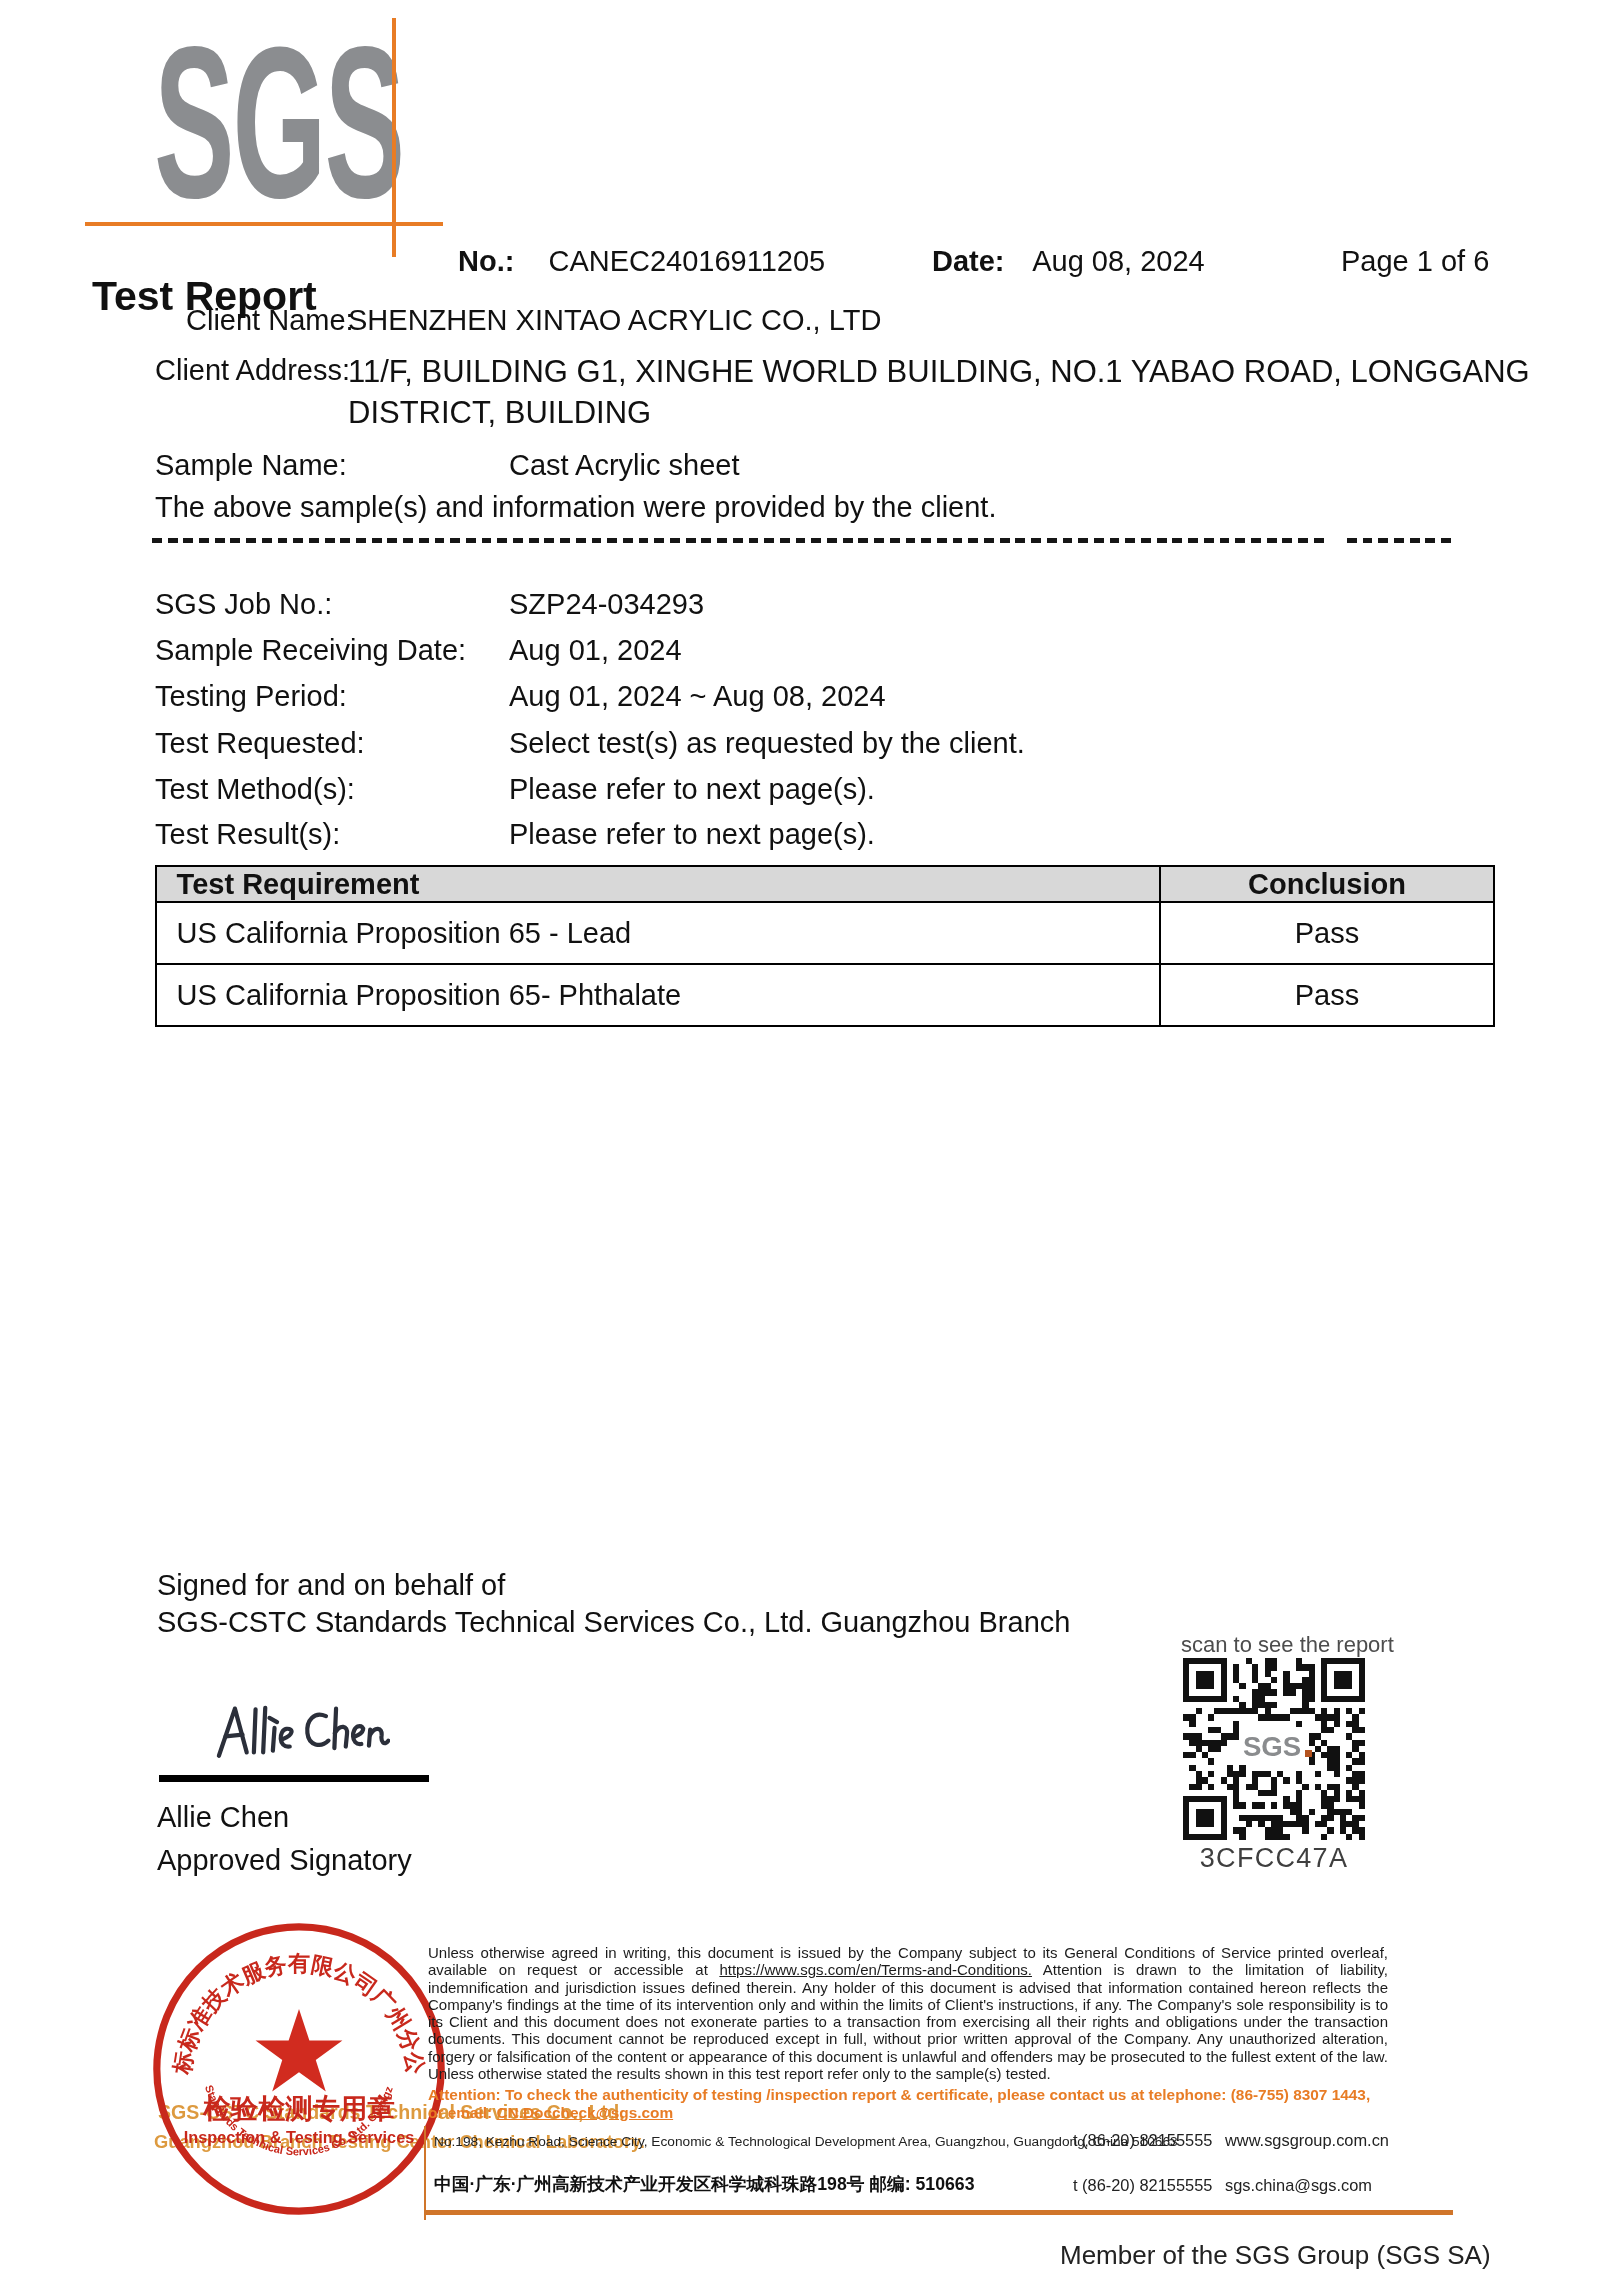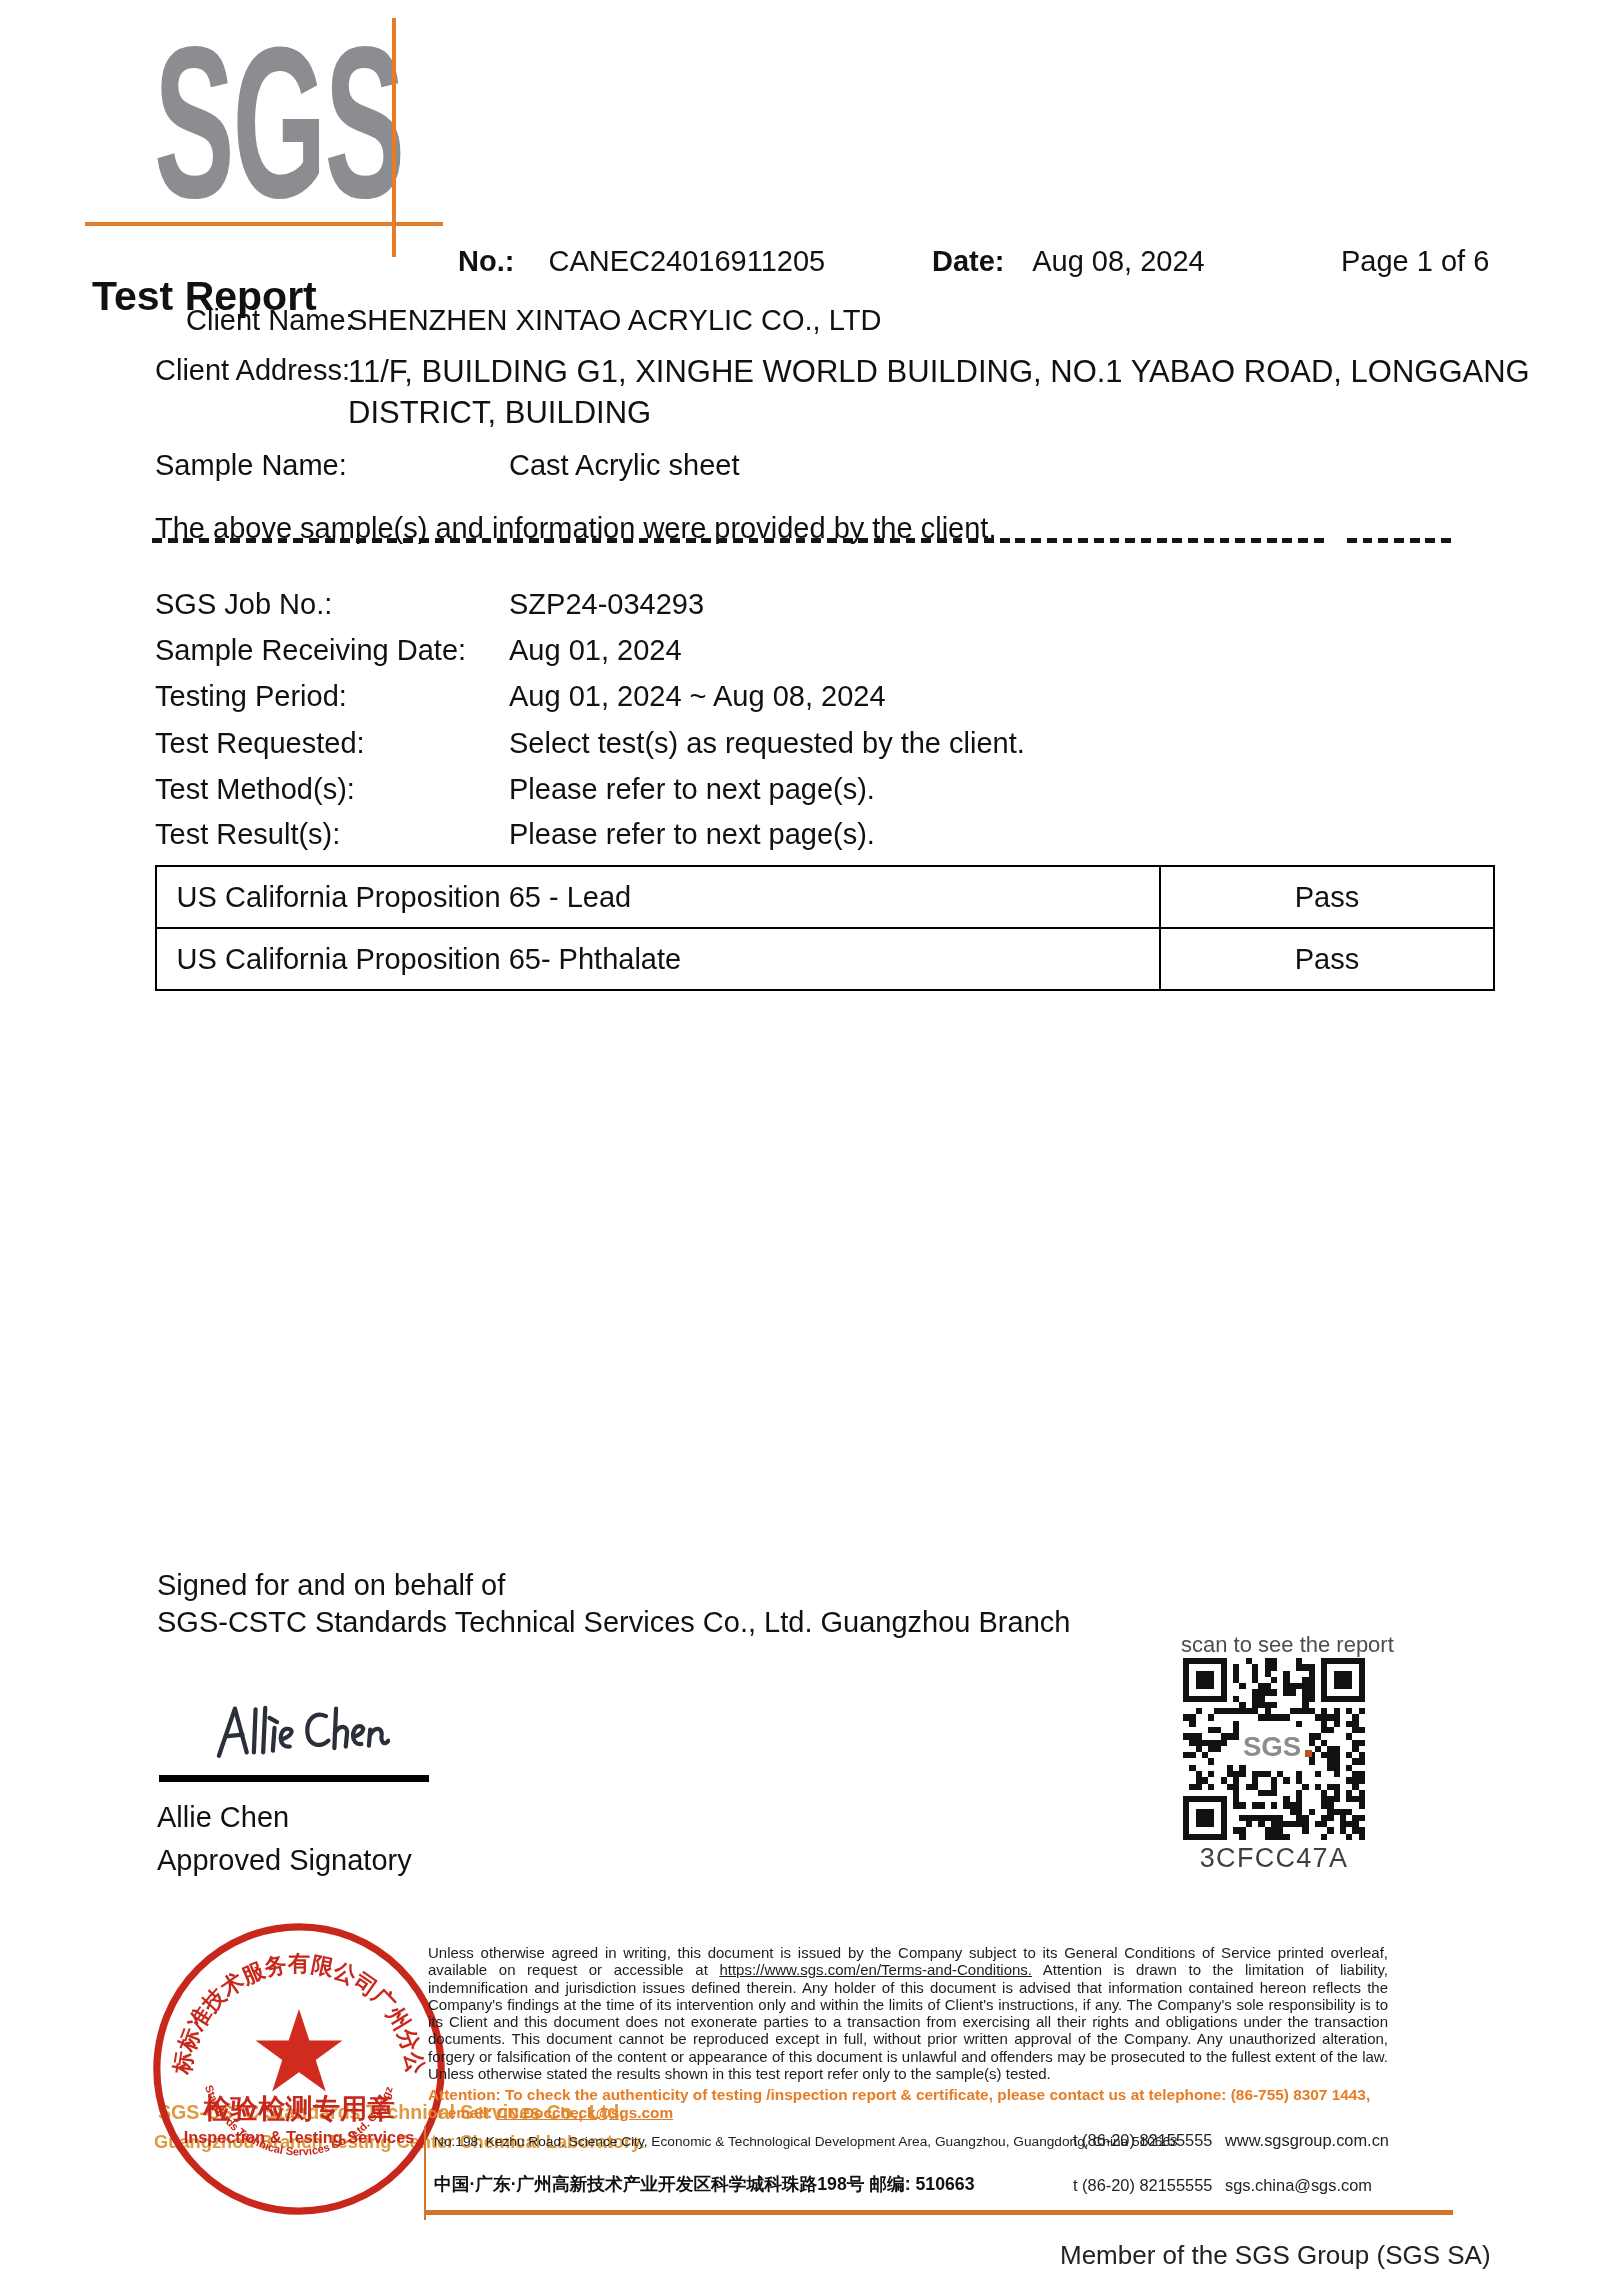--- a/index.html
+++ b/index.html
@@ -121,21 +121,21 @@
   <div class="abs lbl" style="left:155px;top:302px;margin-left:31px;">Client Name:</div>
   <div class="abs val" style="left:348px;top:302px;">SHENZHEN XINTAO ACRYLIC CO., LTD</div>
 
   <div class="abs lbl" style="left:155px;top:352px;">Client Address:</div>
   <div class="abs wrapval" style="left:348px;top:352px;">11/F, BUILDING G1, XINGHE WORLD BUILDING, NO.1 YABAO ROAD, LONGGANG</div>
   <div class="abs wrapval" style="left:348px;top:393px;">DISTRICT, BUILDING</div>
 
   <div class="abs lbl" style="left:155px;top:447px;">Sample Name:</div>
   <div class="abs val" style="left:509px;top:447px;">Cast Acrylic sheet</div>
 
-  <div class="abs val" style="left:155px;top:510px;text-align:right;">The above sample(s) and information were provided by the client.</div>
+  <div class="abs val" style="left:155px;top:489px;text-align:right;">The above sample(s) and information were provided by the client.</div>
 
   <div class="abs dashes" style="left:152px;top:538px;width:1305px;gap:19.6px;">
     <div class="dash-seg" style="flex:1;"></div>
     <div class="dash-seg" style="width:110px;"></div>
   </div>
 
   <div class="abs lbl" style="left:155px;top:586px;">SGS Job No.:</div>
   <div class="abs val" style="left:509px;top:586px;">SZP24-034293</div>
   <div class="abs lbl" style="left:155px;top:632px;">Sample Receiving Date:</div>
   <div class="abs val" style="left:509px;top:632px;">Aug 01, 2024</div>
@@ -148,20 +148,24 @@
   <div class="abs lbl" style="left:155px;top:816px;">Test Result(s):</div>
   <div class="abs val" style="left:509px;top:816px;">Please refer to next page(s).</div>
 
   <div class="abs" style="left:155px;top:865px;">
     <table class="results">
       <colgroup>
           <col style="width:1004px">
           <col style="width:334px">
         </colgroup>
       <tbody>
+          <tr>
+        <th class="req">Test Requirement</th>
+        <th class="center">Conclusion</th>
+      </tr>
       <tr>
         <td class="req">US California Proposition 65 - Lead</td>
         <td class="center">Pass</td>
       </tr>
       <tr>
         <td class="req">US California Proposition 65- Phthalate</td>
         <td class="center">Pass</td>
       </tr>
     </tbody>
       </table>

